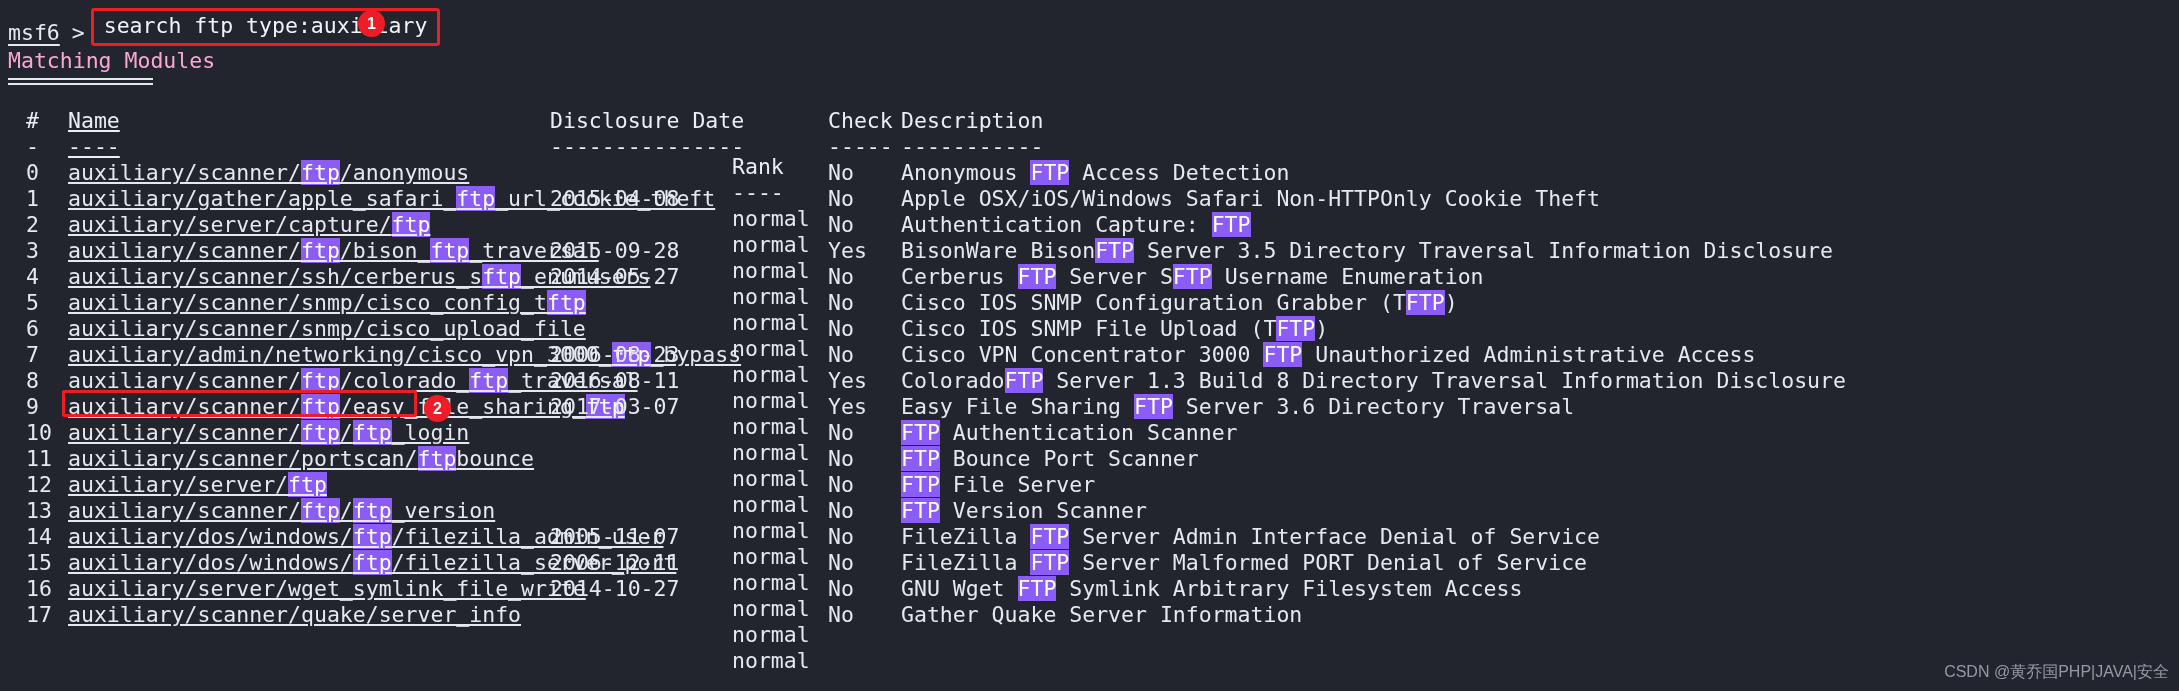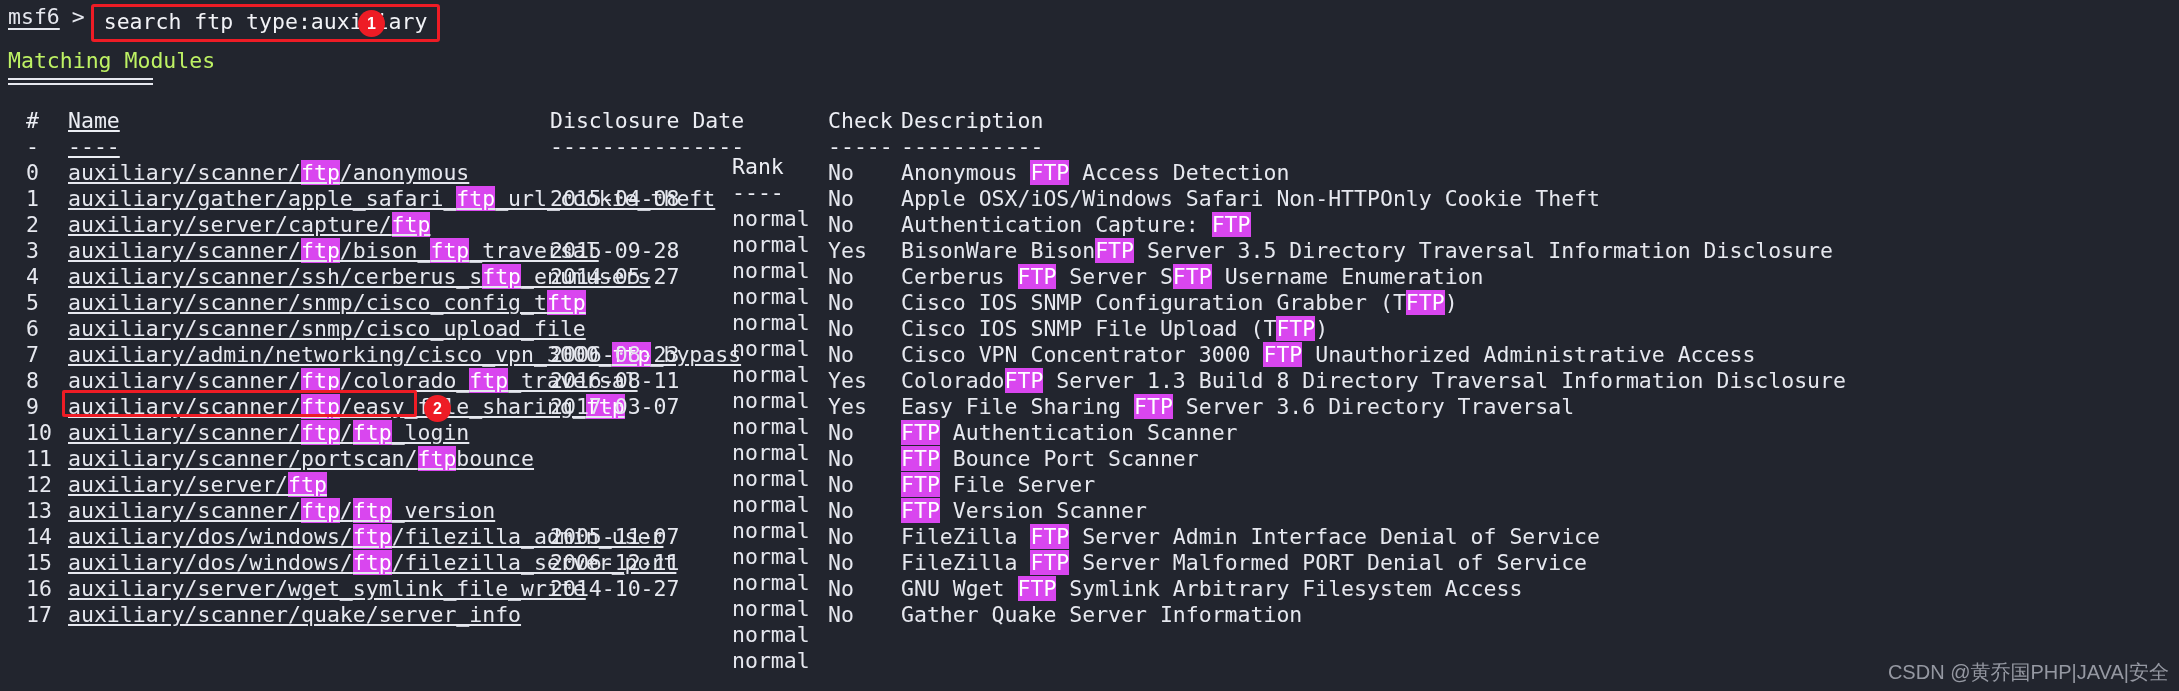--- a/index.html
+++ b/index.html
@@ -24,21 +24,21 @@
     letter-spacing: 0px;
   }
 
   
   .prompt-row {
     position: absolute;
     top: 4px;
     left: 8px;
     height: 42px;
     display: flex;
-    align-items: flex-start;
+    align-items: flex-end;
     white-space: pre;
   }
   .prompt-label {
     color: #e6e8ef;
     text-decoration: underline;
     text-underline-offset: 4px;
   }
   .prompt-gt { color: #e6e8ef; padding-left: 12px; padding-right: 2px;}
   .cmd-box {
     border: 3px solid #ee1c25;
@@ -68,21 +68,21 @@
     position: absolute;
   }
   #badge-1 { left: 358px; top: 10px; }
   #badge-2 { left: 424px; top: 395px; }
 
   
   .mm-heading {
     position: absolute;
     top: 48px;
     left: 8px;
-    color: #bef264;
+    color: #f9a8d4;
     white-space: pre;
   }
   .mm-rule {
     position: absolute;
     top: 78px;
     left: 8px;
     width: 145px;
     height: 0;
     border-top: 2px solid #e6e8ef;
     border-bottom: 2px solid #e6e8ef;
@@ -107,21 +107,21 @@
   .c-name { position: absolute; left: 68px; text-decoration: underline; }
   .c-date { position: absolute; left: 550px; }
   .c-rank { position: absolute; left: 732px; margin-top: 46px; }
   .c-chk  { position: absolute; left: 828px; }
   .c-desc { position: absolute; left: 901px; }
 
   .hdr { color: #eceef4; }
   .sep-cell { color: #eceef4; }
 
   .hl {
-    background: #d946ef;
+    background: #8b5cf6;
     color: #ffffff;
   }
 
   .sel-box {
     position: absolute;
     left: 62px;
     top: 390px;
     width: 355px;
     height: 27px;
     border: 3px solid #ee1c25;
@@ -130,21 +130,21 @@
     pointer-events: none;
   }
 
   .watermark {
     position: absolute;
     right: 10px;
     bottom: 6px;
     color: #b6b9c3;
     opacity: 0.78;
     font-family: "Liberation Sans", sans-serif;
-    font-size: 20px;
+    font-size: 16px;
     white-space: pre;
   }
   .underline-dash { color: #eceef4; }
 </style>
 </head>
 <body>
 
 <div id="terminal">
 
   <div class="prompt-row">

